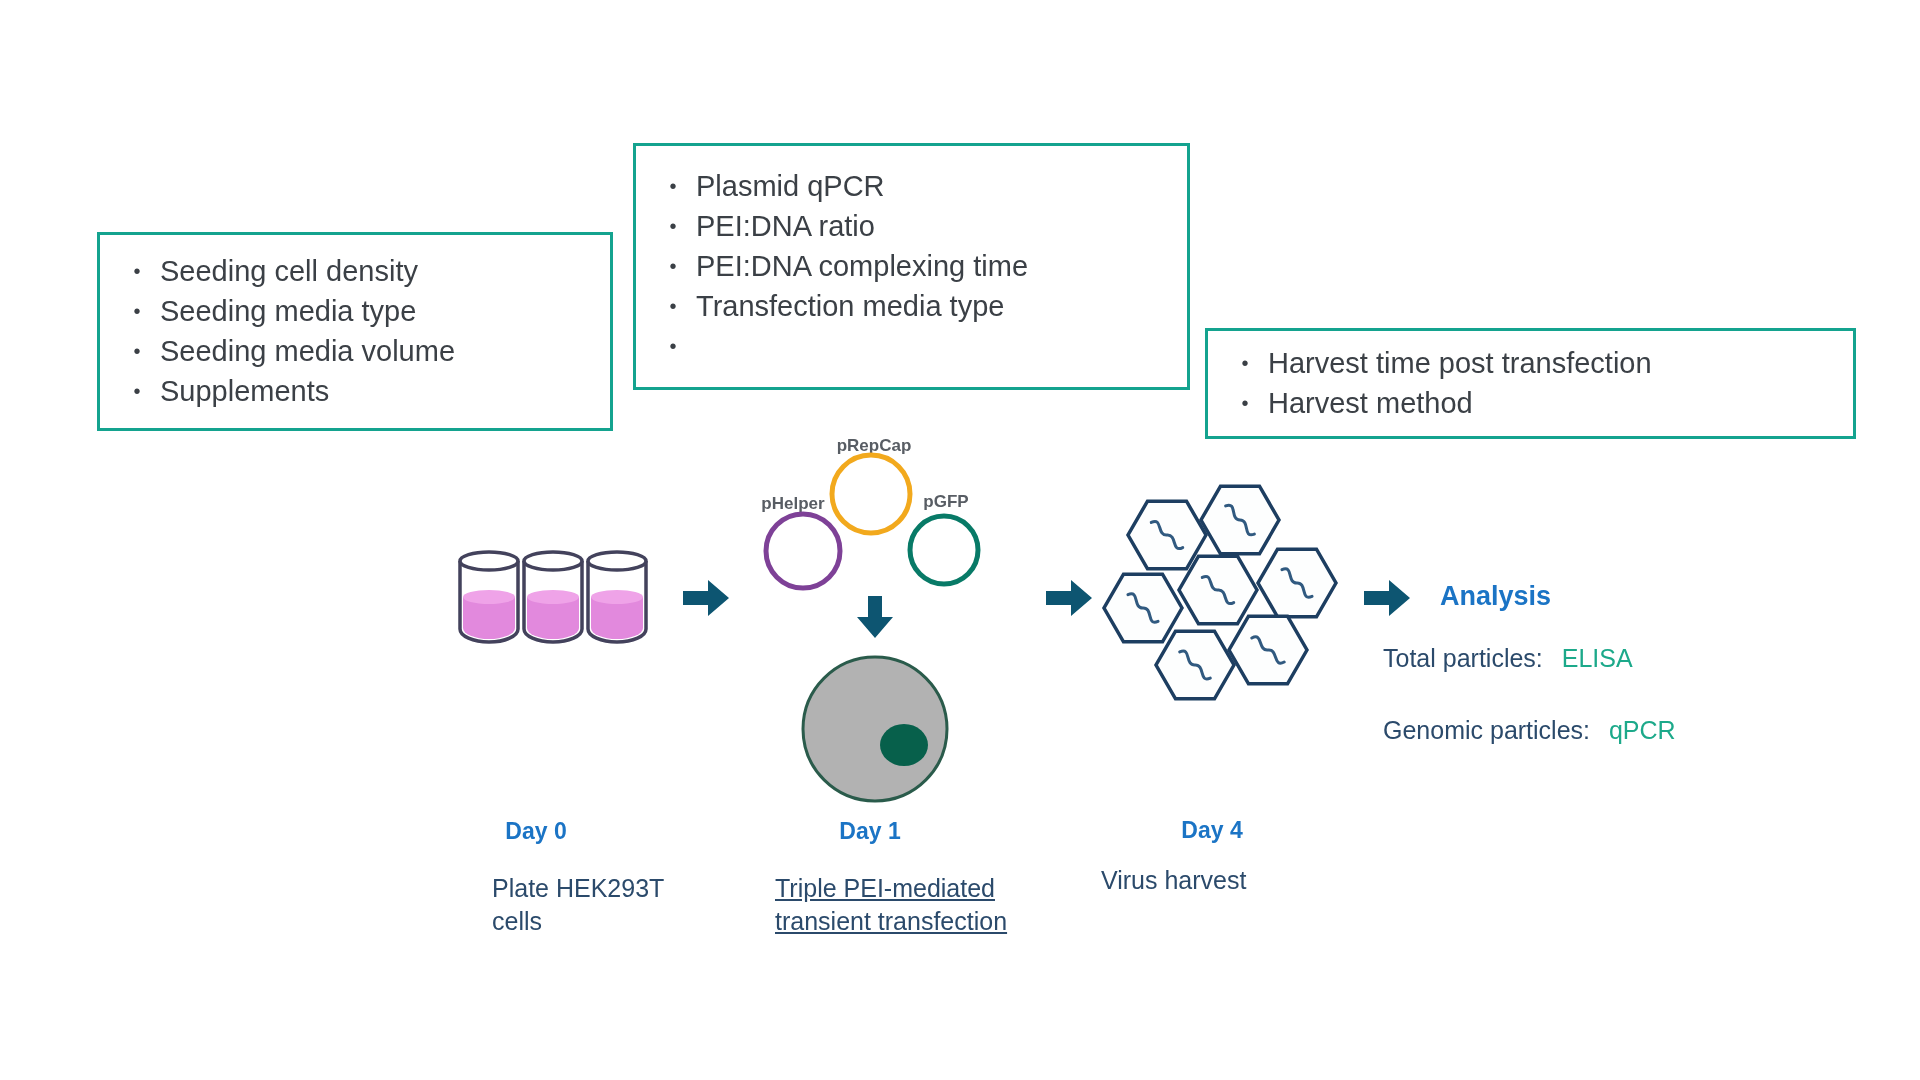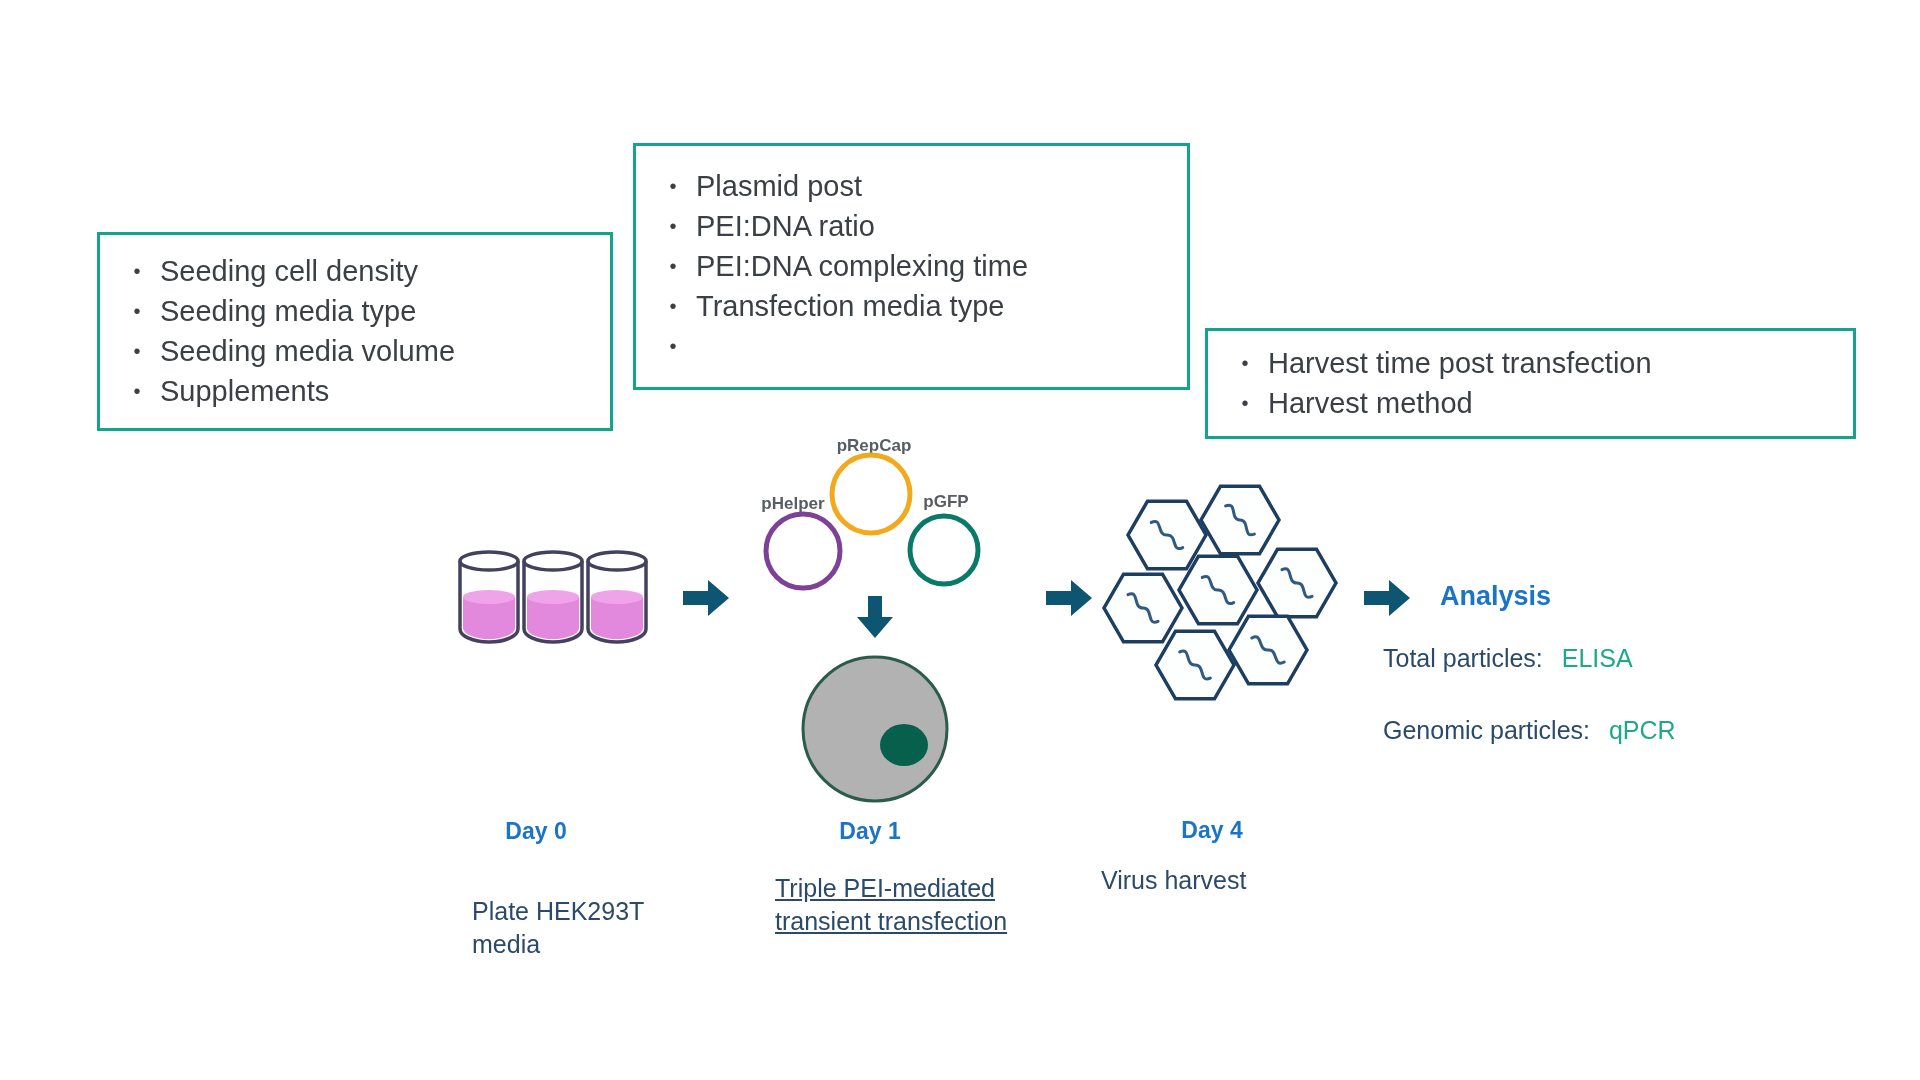--- a/index.html
+++ b/index.html
@@ -46,21 +46,21 @@
     </div>
     <div class="brow">
       <span class="bullet">•</span>
       <span class="btext">Supplements</span>
     </div>
   </div>
 
   <div class="pbox" style="left:633px;top:143px;width:557px;height:247px;">
     <div class="brow">
       <span class="bullet">•</span>
-      <span class="btext">Plasmid post</span>
+      <span class="btext">Plasmid qPCR</span>
     </div>
     <div class="brow">
       <span class="bullet">•</span>
       <span class="btext">PEI:DNA ratio</span>
     </div>
     <div class="brow">
       <span class="bullet">•</span>
       <span class="btext">PEI:DNA complexing time</span>
     </div>
     <div class="brow">
@@ -167,23 +167,23 @@
 
   <div class="analysis-title" style="left:1440px;top:581px;width:140px;">Analysis</div>
   <div class="assay-line" style="left:1383px;top:644px;">
     <span>Total particles: </span><span class="assay-value">ELISA</span>
   </div>
   <div class="assay-line" style="left:1383px;top:716px;">
     <span>Genomic particles: </span><span class="assay-value">qPCR</span>
   </div>
 
   <div class="day-title" style="left:466px;top:818px;width:140px;">Day 0</div>
-  <div class="day-desc" style="left:472px;top:872px;margin-top:23px;">
+  <div class="day-desc" style="left:492px;top:872px;">
     <div>Plate HEK293T</div>
-    <div>media</div>
+    <div>cells</div>
   </div>
 
   <div class="day-title" style="left:795px;top:818px;width:150px;">Day 1</div>
   <div class="day-desc" style="left:775px;top:872px;text-decoration:underline;">
     <div>Triple PEI-mediated</div>
     <div>transient transfection</div>
   </div>
 
   <div class="day-title" style="left:1142px;top:817px;width:140px;">Day 4</div>
   <div class="day-desc" style="left:1101px;top:864px;">Virus harvest</div>

